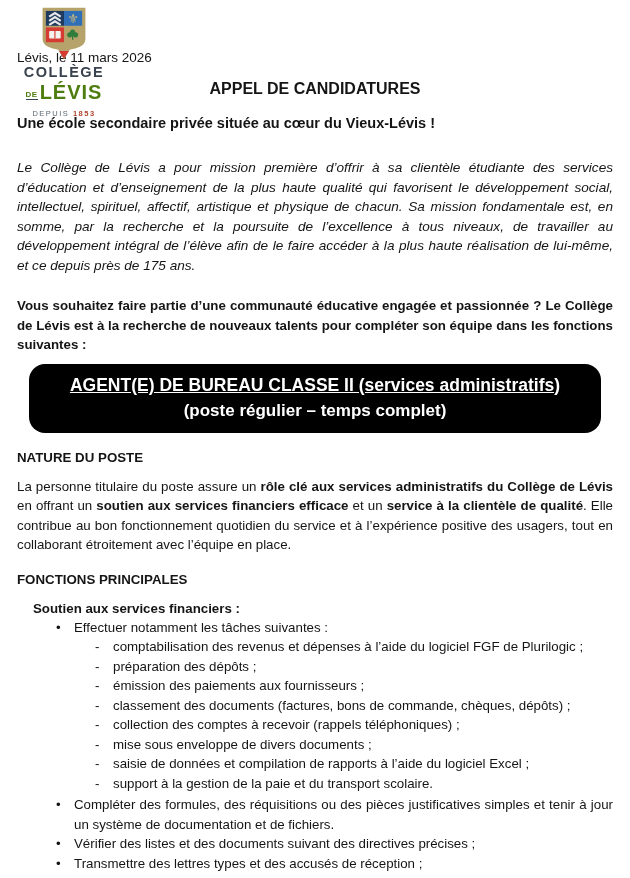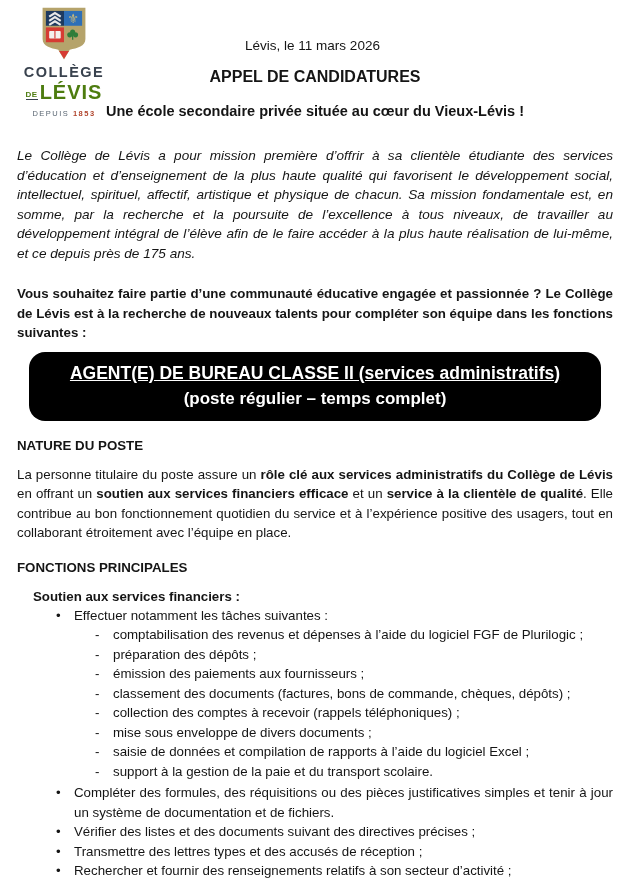--- a/index.html
+++ b/index.html
@@ -23,27 +23,27 @@
   .logo-line2 { color:#4d7c0f; line-height:24px; white-space:nowrap; }
   .logo-de {
     font-size:8px; font-weight:bold; border-bottom:1.5px solid #39424e;
     vertical-align:2px; margin-right:2px; letter-spacing:.5px;
   }
   .logo-levis { font-size:20px; font-weight:bold; letter-spacing:1px; }
   .logo-depuis { font-size:7.5px; color:#5a6672; letter-spacing:1.5px; margin-top:2px; }
   .logo-year { color:#b0442c; font-weight:bold; }
 
   .date-line {
-    padding-top:38px; text-align:center; font-size:13.5px; padding-right:5px;
+    padding-top:50px; text-align:left; font-size:13.5px; padding-right:5px;
   }
   .doc-title {
     margin-top:15px; text-align:center; font-size:16px; font-weight:bold;
   }
   .doc-subtitle {
-    margin-top:17px; text-align:center; font-size:14.5px; font-weight:bold;
+    margin-top:17px; font-size:14.5px; font-weight:bold;
   }
 
   
   .para { font-size:13.3px; line-height:19.5px; text-align:justify; }
   .mission { margin-top:27px; font-style:italic; font-size:13.6px; }
   .invitation { margin-top:21px; font-weight:bold; }
 
   
   .banner {
     margin:9px 12px 0 12px; background:#000000; color:#ffffff;

